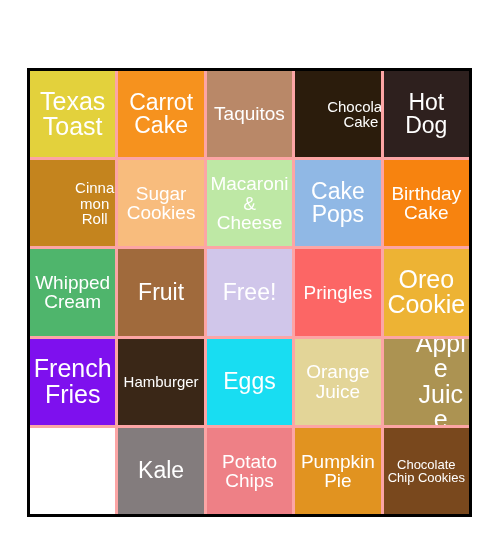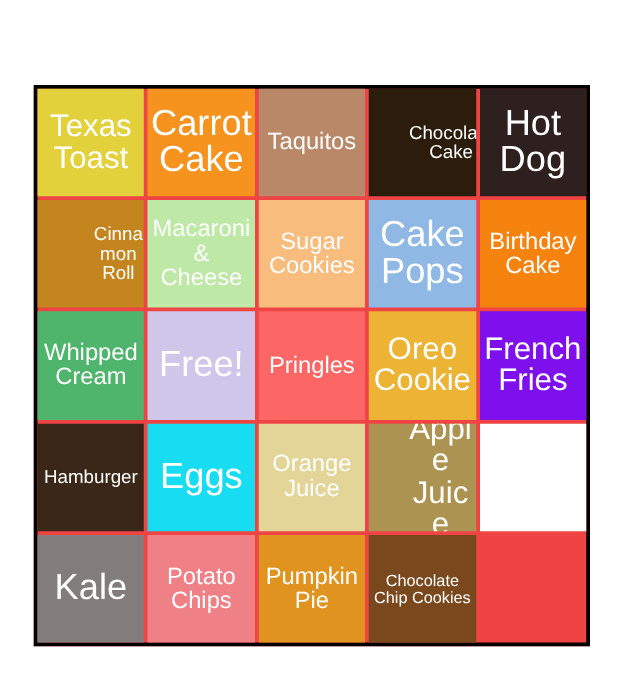--- a/index.html
+++ b/index.html
@@ -38,62 +38,65 @@
     box-sizing: border-box;
   }
   .cell-label {
     color: #ffffff;
     line-height: 1.02;
     padding: 0 2px;
     width: 100%;
     word-wrap: break-word;
     display: block;
   }
-  .fs-xl { font-size: 29px; }
+  .fs-xl { font-size: 23px; }
   .fs-lg { font-size: 25px; }
   .fs-md { font-size: 19px; }
   .fs-sm { font-size: 15px; }
   .fs-xs { font-size: 13px; }
 </style>
 </head>
 <body>
 
-<div id="bingo-card" style="background: #ef4444; grid-template-columns: repeat(5, 1fr); grid-template-rows: repeat(5, 1fr);">
+<div id="bingo-card" style="background: #fca5a5; grid-template-columns: repeat(5, 1fr); grid-template-rows: repeat(5, 1fr);">
     <div class="cell" style="background: rgb(227, 209, 60);">
       <span class="cell-label fs-lg" style="color: rgb(255, 255, 255);">Texas Toast</span>
     </div>
     <div class="cell" style="background: rgb(246, 146, 30);">
       <span class="cell-label fs-xl" style="color: rgb(255, 255, 255);">Carrot Cake</span>
     </div>
     <div class="cell" style="background: rgb(185, 136, 104);">
       <span class="cell-label fs-md" style="color: rgb(255, 255, 255);">Taquitos</span>
     </div>
     <div class="cell" style="background: rgb(43, 28, 12);">
       <span class="cell-label fs-sm" style="color: rgb(255, 255, 255); padding-left: 48px;">Chocolate Cake</span>
     </div>
     <div class="cell" style="background: rgb(46, 32, 30);">
       <span class="cell-label fs-xl" style="color: rgb(255, 255, 255);">Hot Dog</span>
     </div>
     <div class="cell" style="background: rgb(196, 132, 30); padding-left: 44px;">
       <span class="cell-label fs-sm" style="color: rgb(255, 255, 255);">Cinnamon Roll</span>
     </div>
+    <div class="cell" style="background: rgb(248, 188, 125);">
+      <span class="cell-label fs-md" style="color: rgb(255, 255, 255);">Sugar Cookies</span>
+    </div>
     <div class="cell" style="background: rgb(190, 232, 165);">
       <span class="cell-label fs-md" style="color: rgb(255, 255, 255);">Macaroni &amp; Cheese</span>
-    </div>
-    <div class="cell" style="background: rgb(248, 188, 125);">
-      <span class="cell-label fs-md" style="color: rgb(255, 255, 255);">Sugar Cookies</span>
     </div>
     <div class="cell" style="background: rgb(144, 184, 229);">
       <span class="cell-label fs-xl" style="color: rgb(255, 255, 255);">Cake Pops</span>
     </div>
     <div class="cell" style="background: rgb(247, 131, 15);">
       <span class="cell-label fs-md" style="color: rgb(255, 255, 255);">Birthday Cake</span>
     </div>
     <div class="cell" style="background: rgb(79, 181, 108);">
       <span class="cell-label fs-md" style="color: rgb(255, 255, 255);">Whipped Cream</span>
+    </div>
+    <div class="cell" style="background: rgb(160, 106, 60);">
+      <span class="cell-label fs-xl" style="color: rgb(255, 255, 255);">Fruit</span>
     </div>
     <div class="cell" style="background: rgb(208, 198, 234);">
       <span class="cell-label fs-xl" style="color: rgb(255, 255, 255);">Free!</span>
     </div>
     <div class="cell" style="background: rgb(252, 102, 101); text-align: center;">
       <span class="cell-label fs-md" style="color: rgb(255, 255, 255);">Pringles</span>
     </div>
     <div class="cell" style="background: rgb(237, 179, 52);">
       <span class="cell-label fs-lg" style="color: rgb(255, 255, 255);">Oreo Cookie</span>
     </div>

